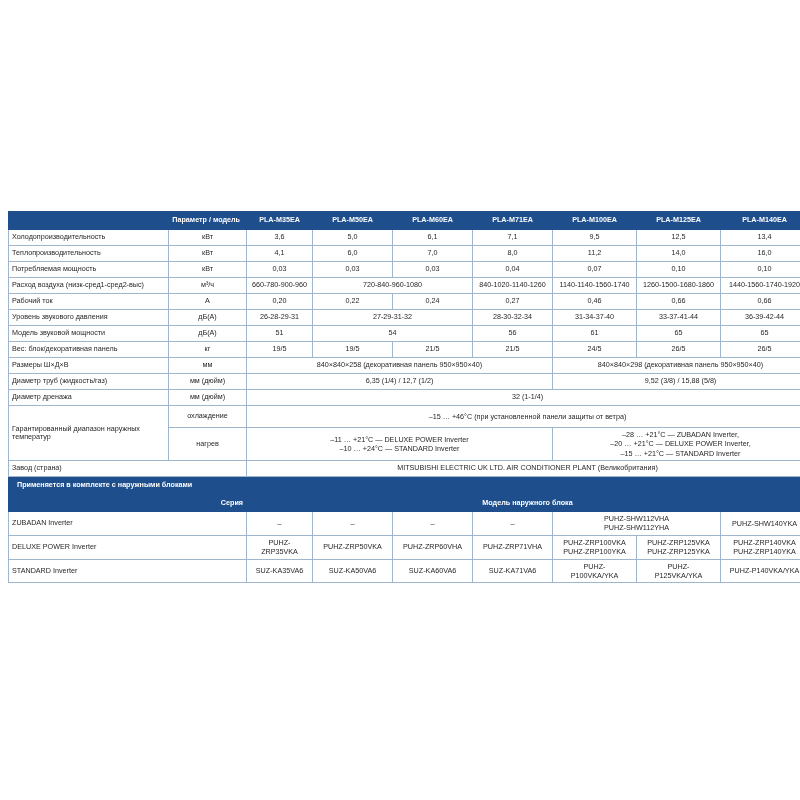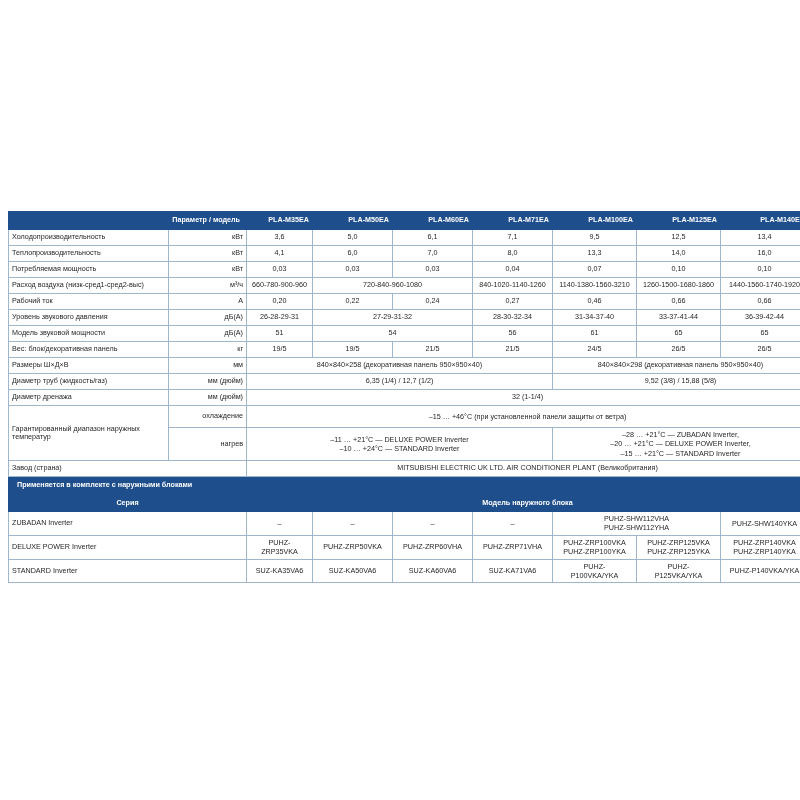--- a/index.html
+++ b/index.html
@@ -35,33 +35,33 @@
     vertical-align: middle;
     line-height: 1.15;
     font-weight: normal;
     overflow: hidden;
     white-space: nowrap;
   }
   .hdr td, .hdr th {
     background: #1f4e8c;
     color: #ffffff;
     font-weight: bold;
-    text-align: right;
+    text-align: center;
     height: 15px;
     border: 1px solid #1f4e8c;
   }
   .hdr td.lbl {
     text-align: right;
     padding-right: 6px;
   }
   .c { text-align: center; }
-  .l { text-align: center; }
+  .l { text-align: right; }
   .row td { height: 13px; }
   .param { text-align: left; margin-top: 24px; }
-  .unit { text-align: right; }
+  .unit { text-align: center; }
   .tall td { height: 17px; }
   .band td {
     background: #1f4e8c;
     color: #ffffff;
     font-weight: bold;
     text-align: left;
     height: 15px;
     padding-left: 8px;
     border: 1px solid #1f4e8c;
   }
@@ -120,42 +120,42 @@
             <td class="c">12,5</td>
             <td class="c">13,4</td>
           </tr>
           <tr class="row">
             <td class="param">Теплопроизводительность</td>
             <td class="unit">кВт</td>
             <td class="c">4,1</td>
             <td class="c">6,0</td>
             <td class="c">7,0</td>
             <td class="c">8,0</td>
-            <td class="c">13,3</td>
+            <td class="c">11,2</td>
             <td class="c">14,0</td>
             <td class="c">16,0</td>
           </tr>
           <tr class="row">
             <td class="param">Потребляемая мощность</td>
             <td class="unit">кВт</td>
             <td class="c">0,03</td>
             <td class="c">0,03</td>
             <td class="c">0,03</td>
             <td class="c">0,04</td>
             <td class="c">0,07</td>
             <td class="c">0,10</td>
             <td class="c">0,10</td>
           </tr>
           <tr class="row">
             <td class="param">Расход воздуха (низк-сред1-сред2-выс)</td>
             <td class="unit">м³/ч</td>
             <td class="c">660-780-900-960</td>
             <td class="c" colspan="2">720-840-960-1080</td>
             <td class="c">840-1020-1140-1260</td>
-            <td class="c">1140-1380-1560-3210</td>
+            <td class="c">1140-1140-1560-1740</td>
             <td class="c">1260-1500-1680-1860</td>
             <td class="c">1440-1560-1740-1920</td>
           </tr>
           <tr class="row">
             <td class="param">Рабочий ток</td>
             <td class="unit">A</td>
             <td class="c">0,20</td>
             <td class="c">0,22</td>
             <td class="c">0,24</td>
             <td class="c">0,27</td>

